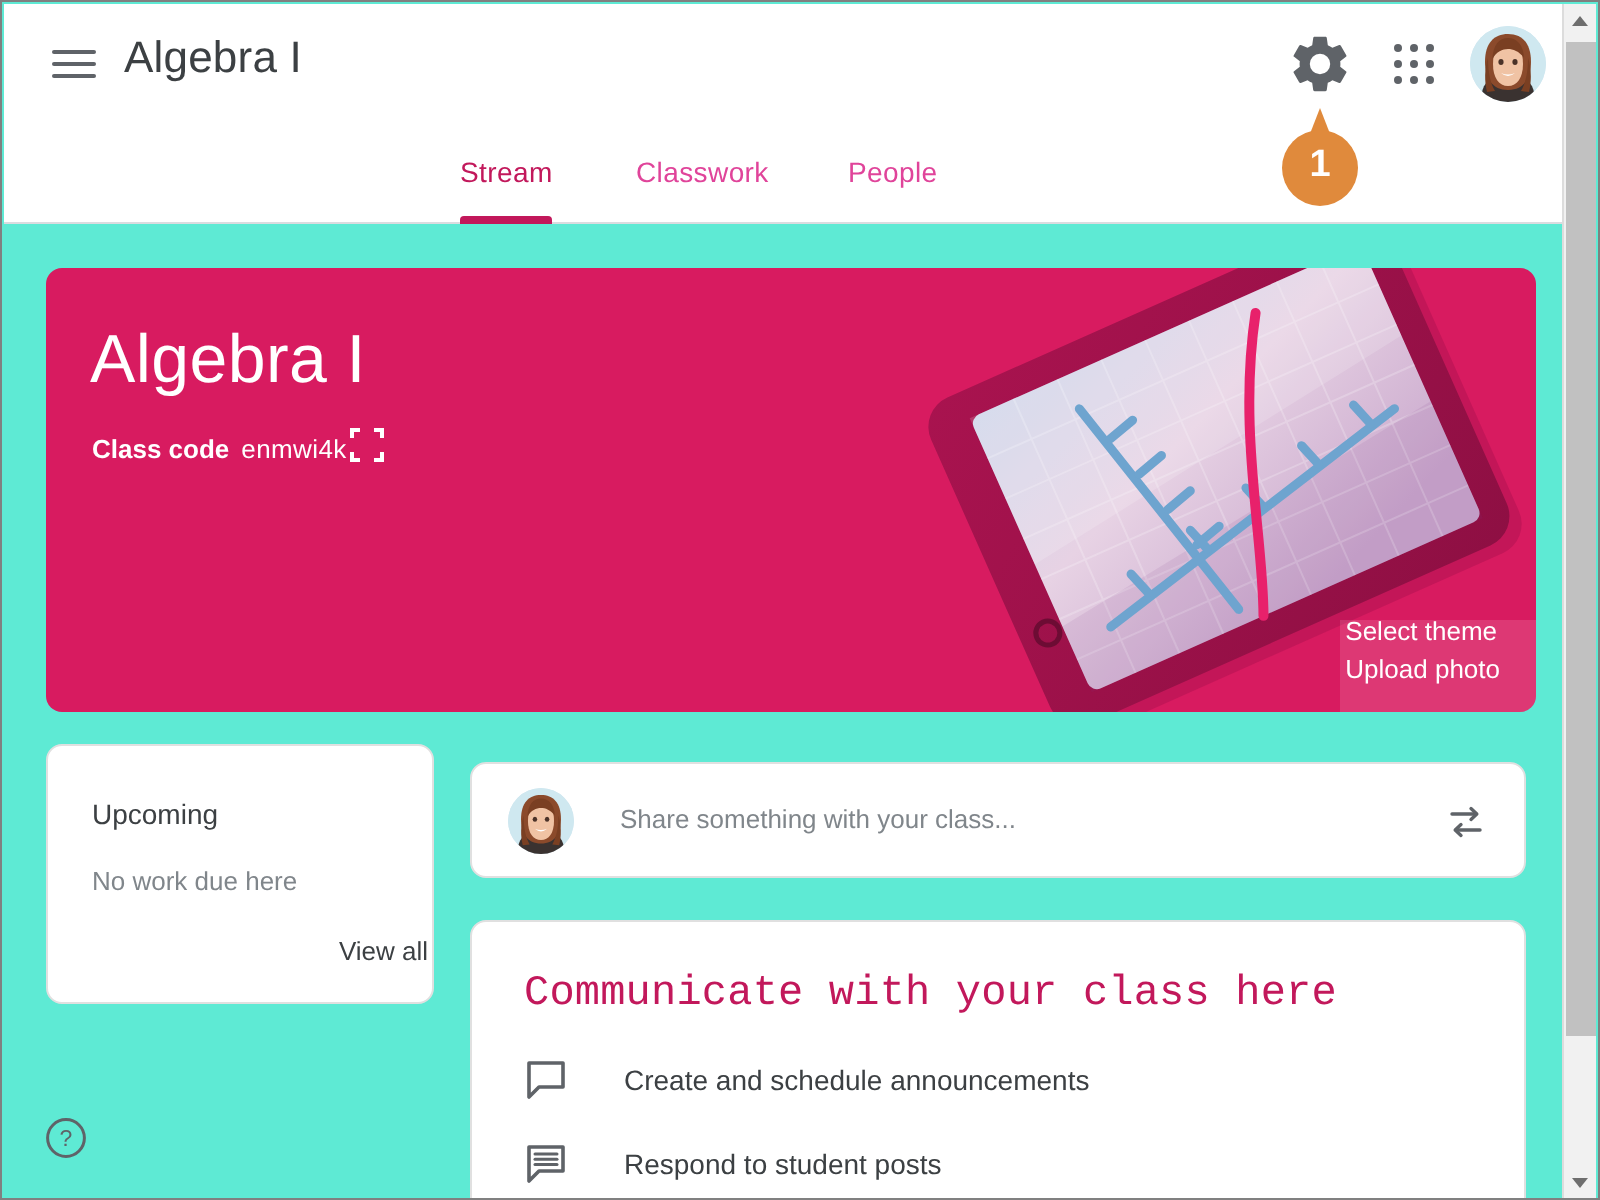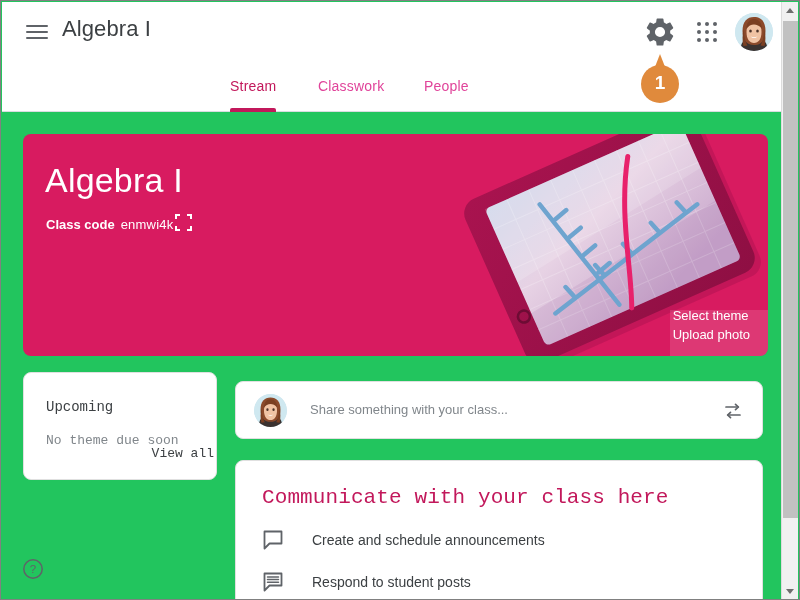--- a/index.html
+++ b/index.html
@@ -9,21 +9,21 @@
   }
   body {
     font-family: "Liberation Sans", sans-serif;
     -webkit-font-smoothing: antialiased;
   }
   #screen {
     position: relative;
     width: 800px;
     height: 600px;
     overflow: hidden;
-    background: #22c55e;
+    background: #5eead4;
     border: 1px solid #808080;
     box-sizing: border-box;
   }
 
   
   .header {
     position: absolute;
     left: 1px; top: 1px;
     width: 782px;
     height: 110px;
@@ -209,23 +209,22 @@
   .card {
     position: absolute;
     background: #ffffff;
     border: 1px solid #e0e0e0;
     border-radius: 8px;
     box-sizing: border-box;
   }
   .upcoming-card {
     left: 22px; top: 371px;
     width: 194px;
-    height: 108px;
+    height: 130px;
     padding: 0;
-    font-family: Liberation Mono, monospace;
   }
   .upcoming-title {
     position: absolute;
     left: 22px; top: 26px;
     font-size: 14px;
     color: #3c4043;
   }
   .upcoming-empty {
     position: absolute;
     left: 22px; top: 60px;
@@ -467,21 +466,21 @@
     </div>
 
     <div class="banner-links">
       <div>Select theme</div>
       <div>Upload photo</div>
     </div>
   </div>
 
   <div class="card upcoming-card">
     <div class="upcoming-title">Upcoming</div>
-    <div class="upcoming-empty">No theme due soon</div>
+    <div class="upcoming-empty">No work due here</div>
     <div class="view-all">View all</div>
   </div>
 
   <div class="card share-card">
     <div class="share-avatar">
       <svg width="33" height="33" viewBox="0 0 38 38" aria-hidden="true">
         <circle cx="19" cy="19" r="19" fill="#cfe8f0"></circle>
         <ellipse cx="19" cy="34" rx="13" ry="10" fill="#3a3230"></ellipse>
         <path d="M7.5 18 C7.5 8.5 12 4 19 4 C26 4 30.5 8.5 30.5 18 C30.5 26 27 32 19 32 C11 32 7.5 26 7.5 18 Z" fill="#8b4a2b"></path>
         <path d="M11.5 19 C11.5 11.5 14.5 8 19 8 C23.5 8 26.5 11.5 26.5 19 C26.5 26 23.5 30 19 30 C14.5 30 11.5 26 11.5 19 Z" fill="#f0c3a4"></path>

